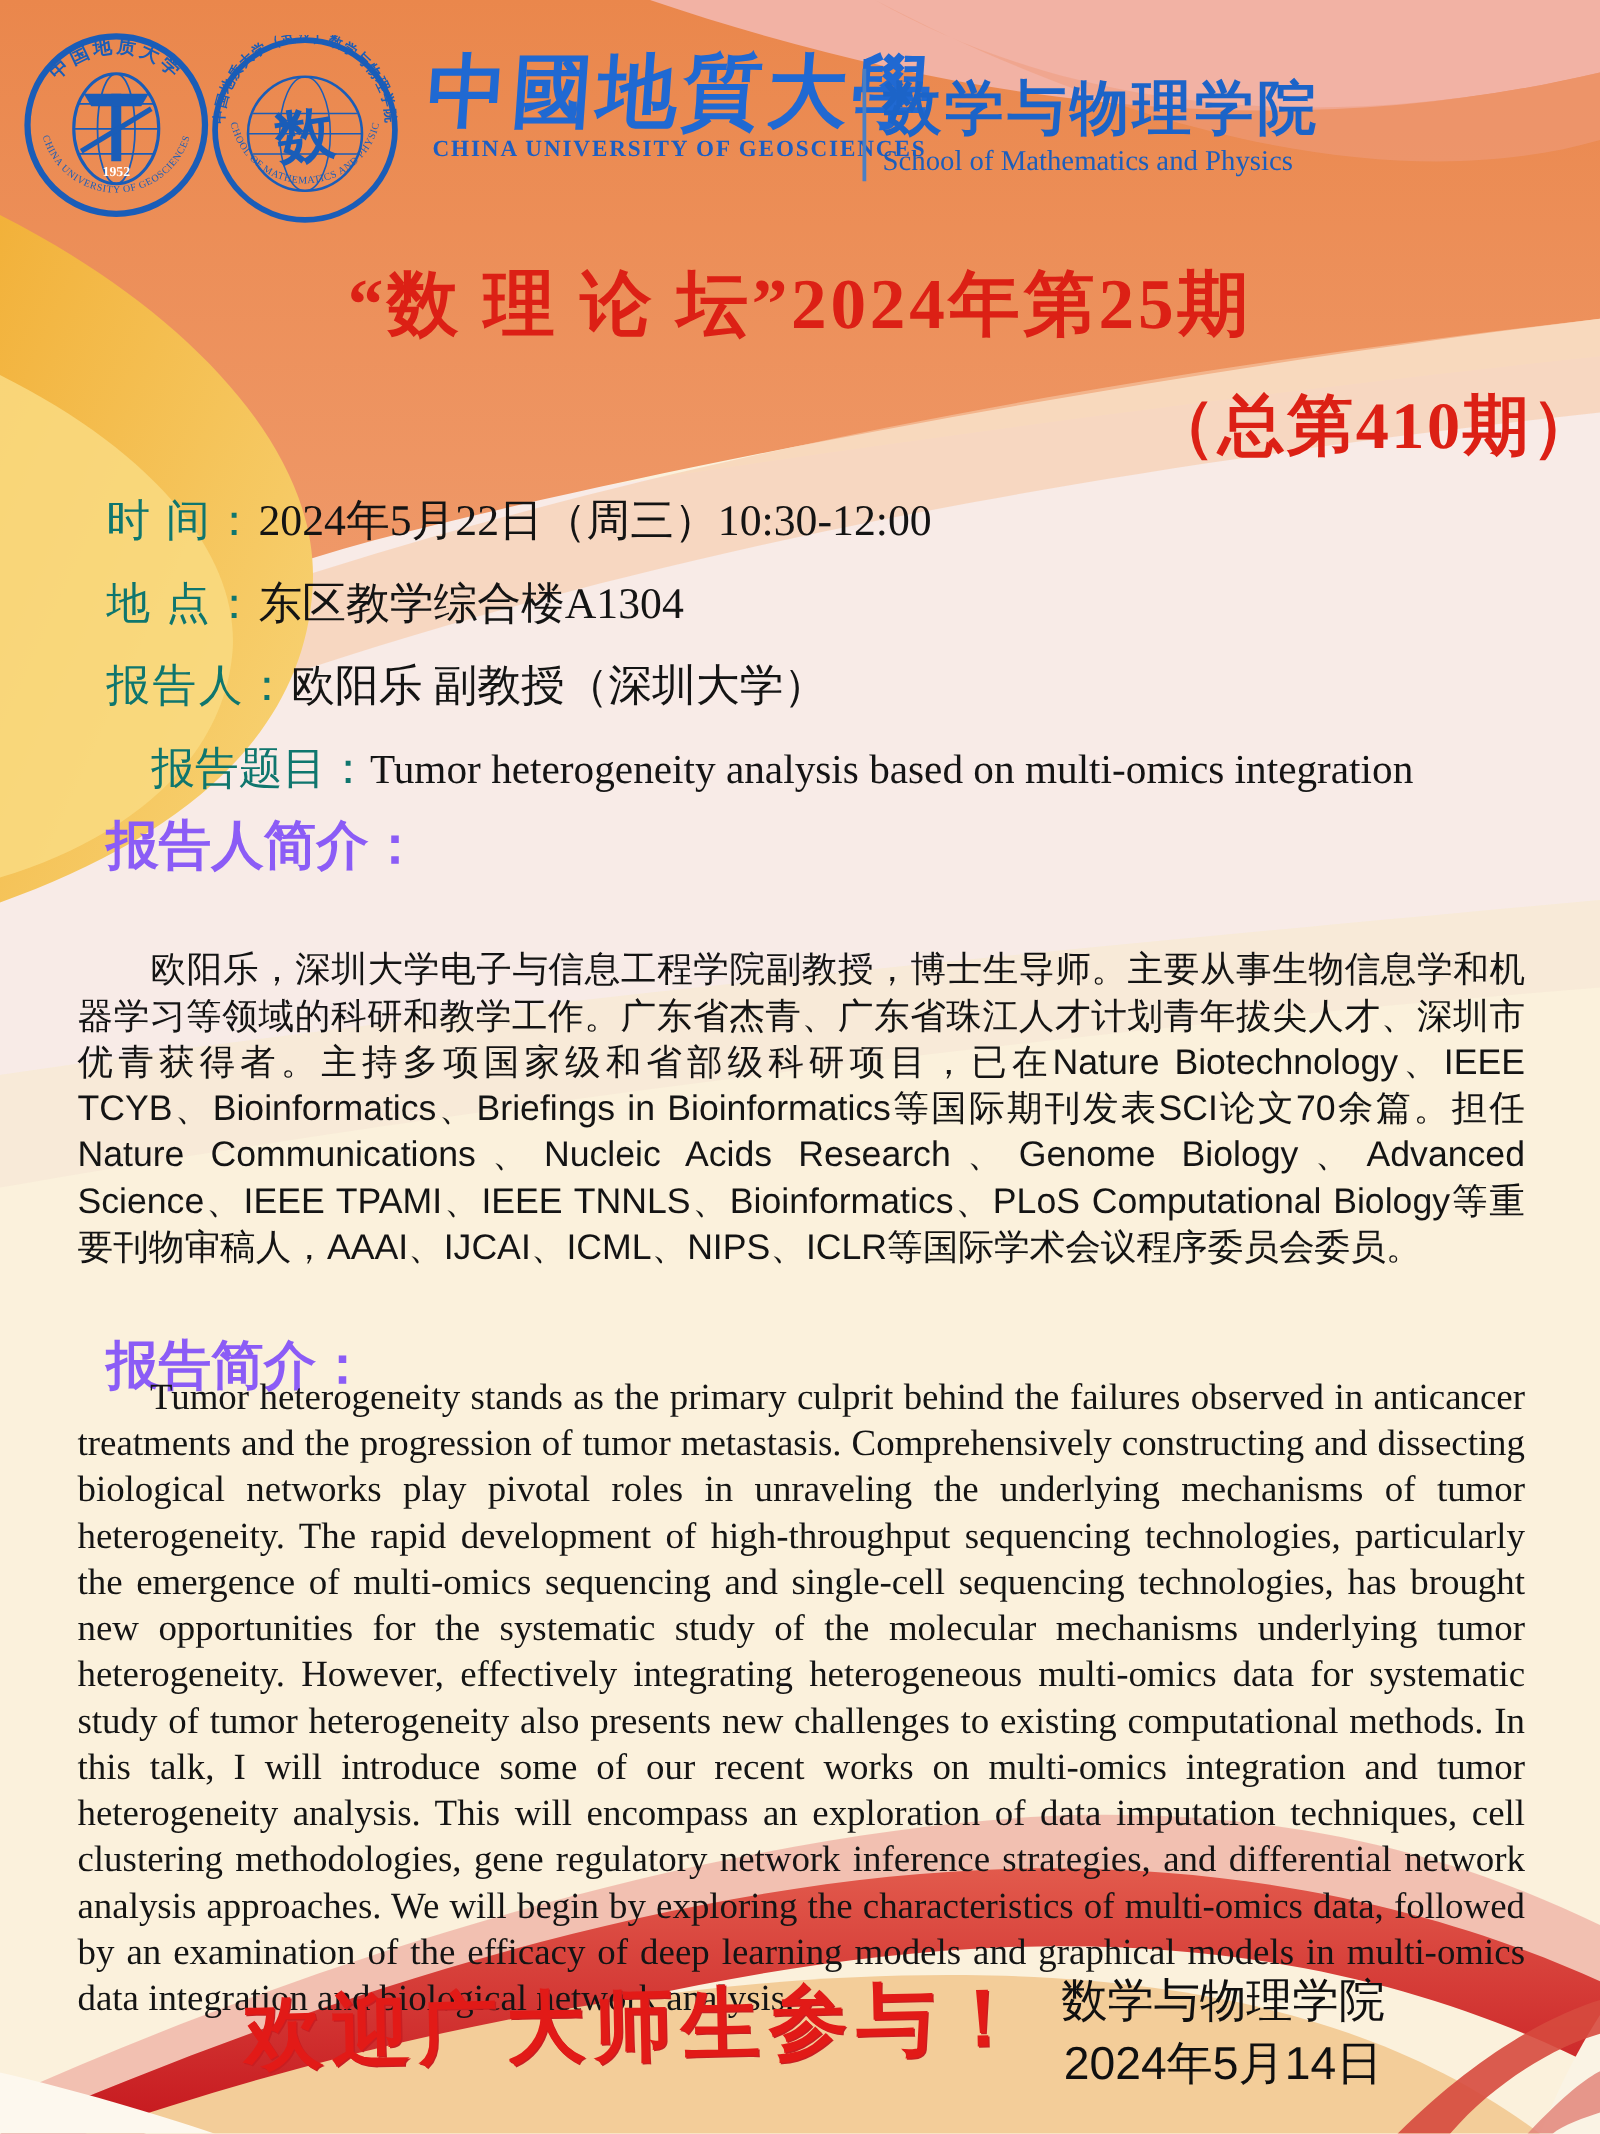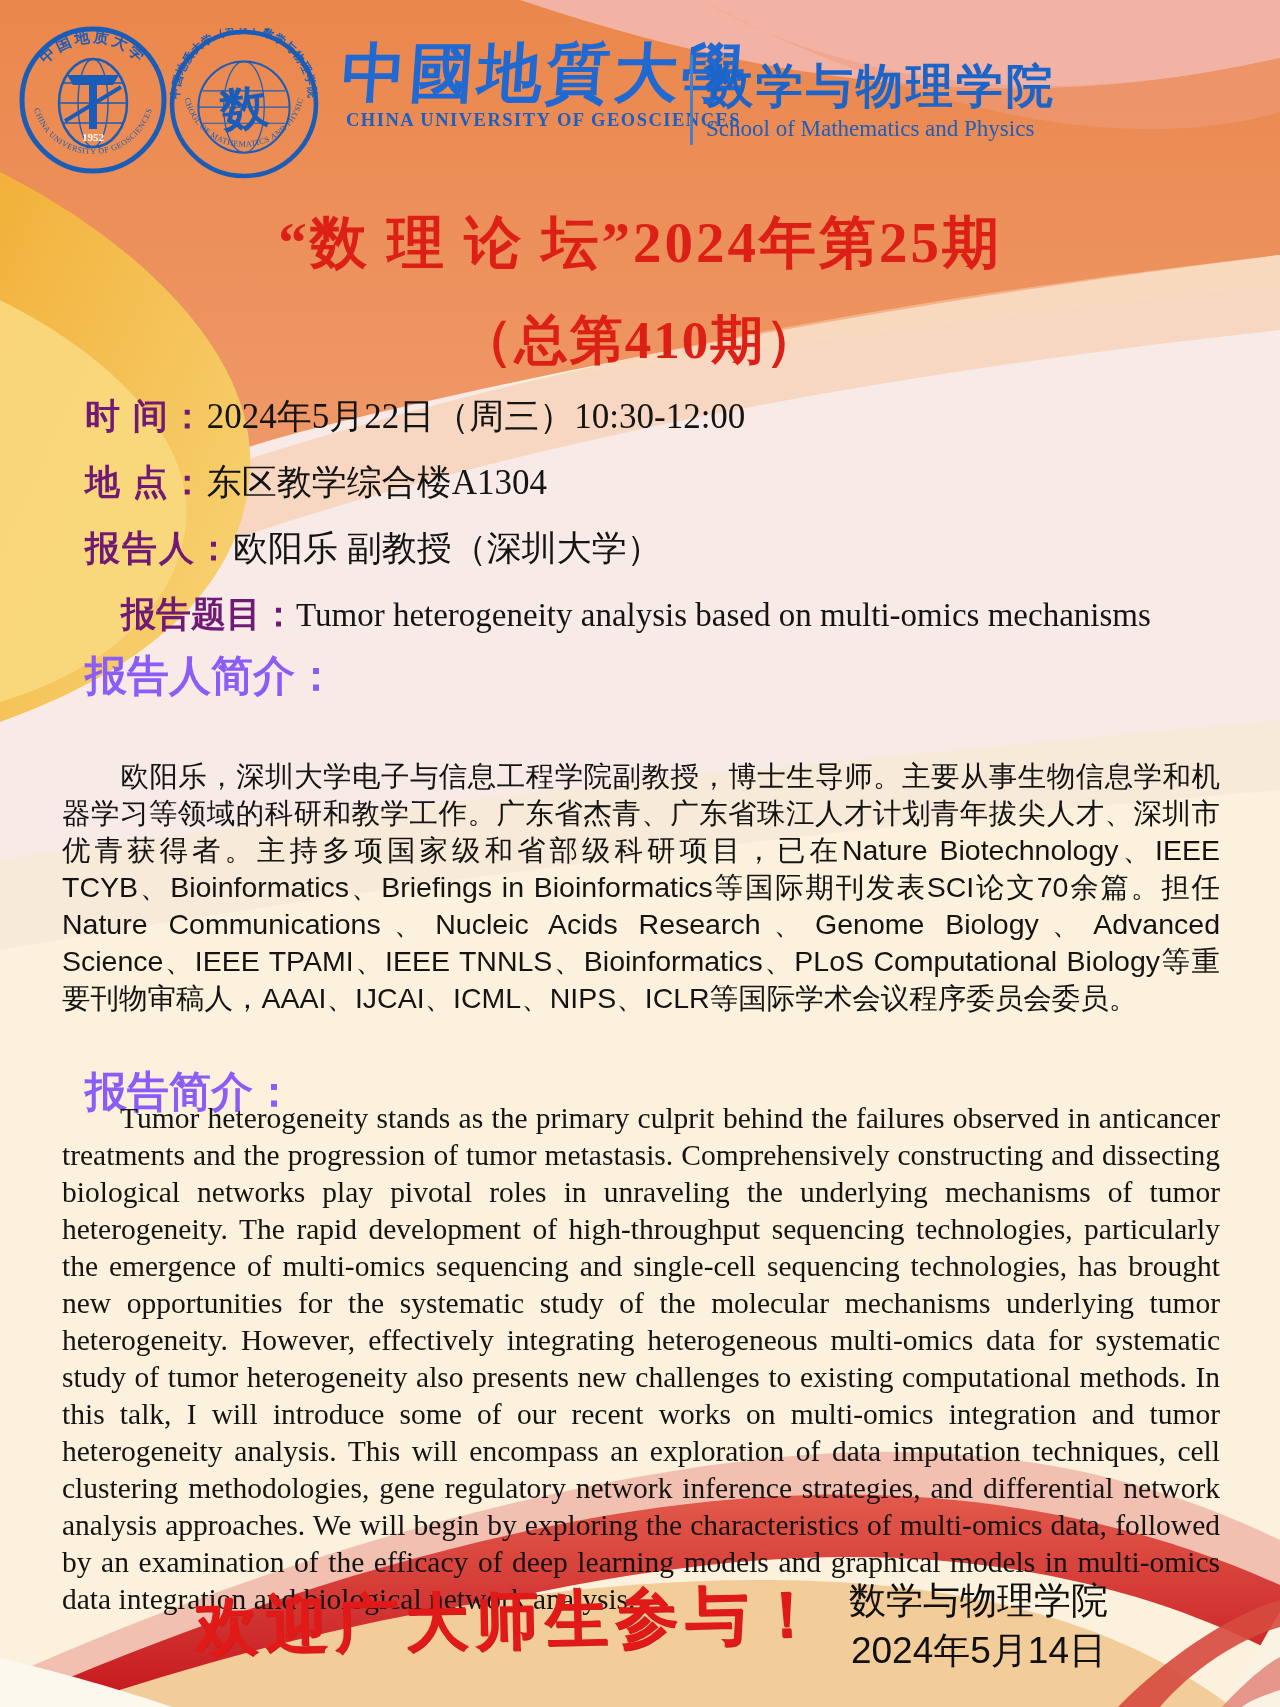--- a/index.html
+++ b/index.html
@@ -19,27 +19,27 @@
     font-weight:bold;color:#1c5ec2;letter-spacing:1.5px;white-space:nowrap;}
   .hdr-divider{position:absolute;left:690px;top:55px;width:3px;height:90px;background:#4a7fc4;}
   .school-cn{position:absolute;left:706px;top:55px;font-size:47px;font-weight:bold;color:#1c64c8;
     letter-spacing:3px;white-space:nowrap;font-family:"Liberation Sans",sans-serif;}
   .school-en{position:absolute;left:706px;top:116px;font-size:23px;color:#1c5ebc;white-space:nowrap;
     font-family:"Liberation Serif",serif;}
 
   
   .title1{position:absolute;top:205px;left:0;width:100%;text-align:center;font-size:57px;
     font-weight:900;color:#dc2015;letter-spacing:3px;font-family:"Liberation Serif",serif;}
-  .title2{position:absolute;top:305px;left:0;width:100%;text-align:center;font-size:53px;
+  .title2{position:absolute;top:305px;left:0;width:100%;text-align:right;font-size:53px;
     font-weight:900;color:#dc2015;letter-spacing:2px;font-family:"Liberation Serif",serif;}
 
   
   .info{position:absolute;left:85px;top:393px;width:1130px;}
   .row{height:66px;white-space:nowrap;}
-  .row .lbl{font-size:35px;font-weight:bold;color:#701a75;letter-spacing:2px;}
+  .row .lbl{font-size:35px;font-weight:normal;color:#0f766e;letter-spacing:2px;}
   .row .val{font-size:35px;color:#141414;margin-top:19px;}
   .row.topic .lbl{letter-spacing:0;margin-left:36px;}
   .row.topic .val{font-size:33px;}
 
   .sec-head{position:absolute;left:85px;font-size:42px;font-weight:bold;color:#8b5cf6;}
   .bio-head{top:648px;}
   .abs-head{top:1040px;margin-top:24px;}
 
   .para{position:absolute;left:62px;width:1158px;text-align:justify;color:#141414;}
   .bio-para{top:758px;font-size:28.5px;line-height:37px;
@@ -163,21 +163,21 @@
     <div class="row">
       <span class="lbl">时  间：</span><span class="val">2024年5月22日（周三）10:30-12:00</span>
     </div>
     <div class="row">
       <span class="lbl">地  点：</span><span class="val">东区教学综合楼A1304</span>
     </div>
     <div class="row">
       <span class="lbl">报告人：</span><span class="val">欧阳乐 副教授（深圳大学）</span>
     </div>
     <div class="row topic">
-      <span class="lbl">报告题目：</span><span class="val">Tumor heterogeneity analysis based on multi-omics mechanisms</span>
+      <span class="lbl">报告题目：</span><span class="val">Tumor heterogeneity analysis based on multi-omics integration</span>
     </div>
   </div>
 
   <div class="sec-head bio-head">报告人简介：</div>
   <div class="para bio-para"><span class="indent"></span><span>欧阳乐，深圳大学电子与信息工程学院副教授，博士生导师。主要从事生物信息学和机器学习等领域的科研和教学工作。广东省杰青、广东省珠江人才计划青年拔尖人才、深圳市优青获得者。主持多项国家级和省部级科研项目，已在Nature Biotechnology、IEEE TCYB、Bioinformatics、Briefings in Bioinformatics等国际期刊发表SCI论文70余篇。担任Nature Communications、Nucleic Acids Research、Genome Biology、Advanced Science、IEEE TPAMI、IEEE TNNLS、Bioinformatics、PLoS Computational Biology等重要刊物审稿人，AAAI、IJCAI、ICML、NIPS、ICLR等国际学术会议程序委员会委员。</span></div>
 
   <div class="sec-head abs-head">报告简介：</div>
   <div class="para abs-para"><span class="indent"></span><span>Tumor heterogeneity stands as the primary culprit behind the failures observed in anticancer treatments and the progression of tumor metastasis. Comprehensively constructing and dissecting biological networks play pivotal roles in unraveling the underlying mechanisms of tumor heterogeneity.  The rapid development of high-throughput sequencing technologies, particularly the emergence of multi-omics sequencing and single-cell sequencing technologies, has brought new opportunities for the systematic study of the molecular mechanisms underlying tumor heterogeneity. However, effectively integrating heterogeneous multi-omics data for systematic study of tumor heterogeneity also presents new challenges to existing computational methods. In this talk, I will introduce some of our recent works on multi-omics integration and tumor heterogeneity analysis. This will encompass an exploration of data imputation techniques, cell clustering methodologies, gene regulatory network inference strategies, and differential network analysis approaches. We will begin by exploring the characteristics of multi-omics data, followed by an examination of the efficacy of deep learning models and graphical models in multi-omics data integration and biological network analysis.</span></div>
 
   <div class="welcome">欢迎广大师生参与！</div>

